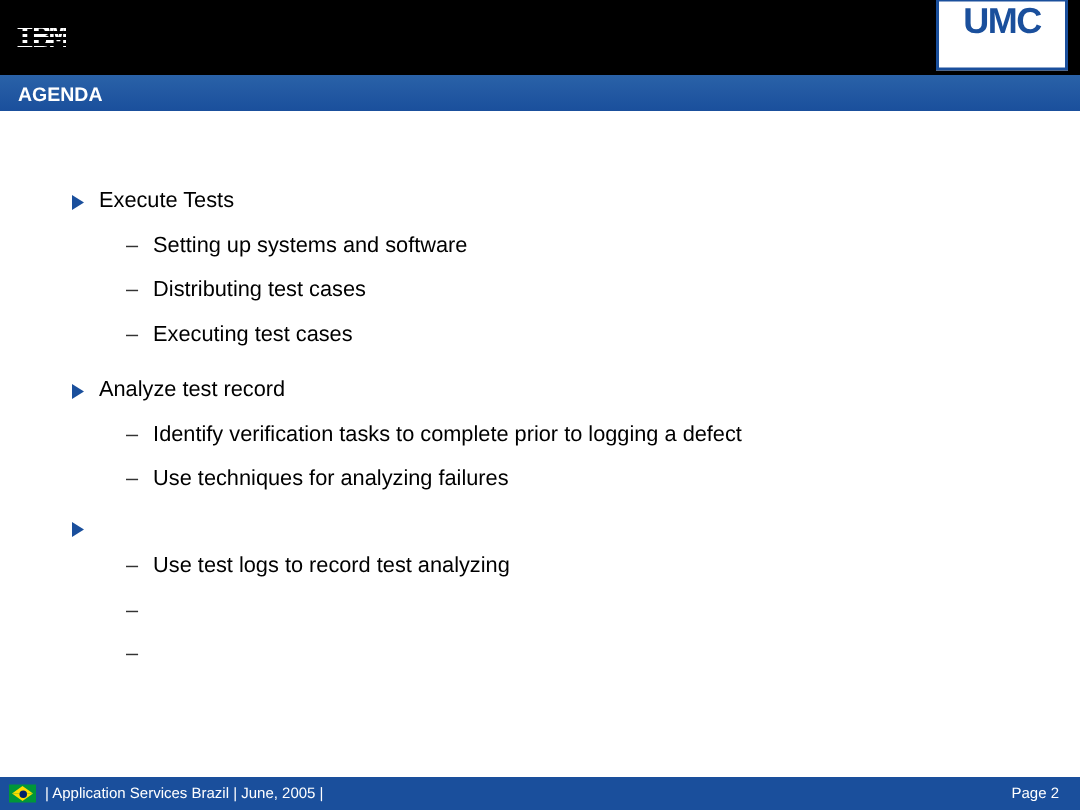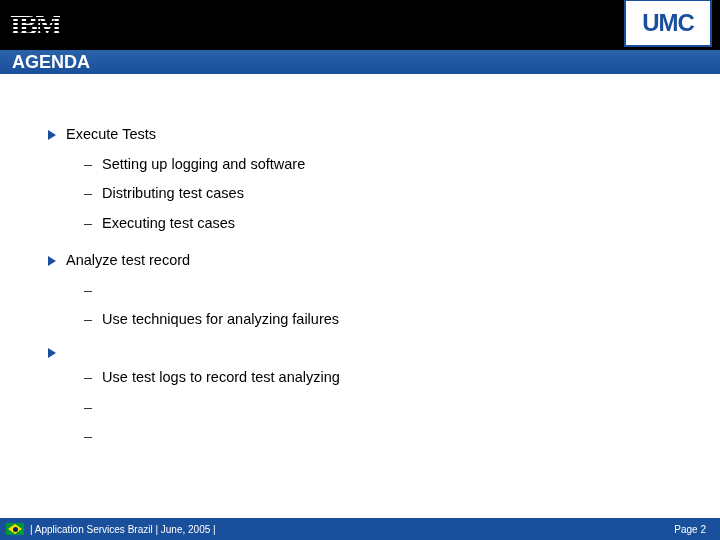--- a/index.html
+++ b/index.html
@@ -15,55 +15,55 @@
     width: 100%;
     height: 50px;
     background: #000;
     position: relative;
     display: flex;
     align-items: center;
     justify-content: space-between;
     padding: 0 12px 0 10px;
   }
   .ibm-text {
-    font-family: Liberation Serif, serif;
+    font-family: Liberation Mono, monospace;
     font-weight: 900;
-    font-size: 28px;
+    font-size: 22px;
     color: #fff;
     letter-spacing: -2px;
     background: repeating-linear-gradient(#000 0 2px, #fff 2px 4px);
     -webkit-background-clip: text;
     background-clip: text;
     -webkit-text-fill-color: transparent;
   }
   .umc-badge {
     position: absolute;
     right: 8px;
     top: -1px;
     width: 88px;
     height: 48px;
     background: #fff;
     border: 2px solid #1a4f9c;
     display: flex;
-    align-items: center;
+    align-items: flex-start;
     justify-content: center;
   }
   .umc-text {
     font-family: Arial, sans-serif;
     font-weight: 900;
     font-size: 24px;
     color: #1a4f9c;
     letter-spacing: -1px;
   }
   .title-bar {
     width: 100%;
     height: 24px;
     background: linear-gradient(#2a62a8, #1a4f9c);
     color: #fff;
-    font-size: 18px;
+    font-size: 13px;
     font-weight: bold;
     display: flex;
     align-items: center;
     padding-left: 12px;
   }
   .content {
     padding: 30px 40px 10px 48px;
     color: #000;
     font-size: 14.5px;
     line-height: 1.35;
@@ -147,41 +147,42 @@
 <div class="content">
 
   <div class="section">
     <div class="section-head">
       <span class="arrow-icon"></span>
       <span>Execute Tests</span>
     </div>
     <div class="sub-list">
       <div class="sub-item">
           <span class="dash">–</span>
-          <span>Setting up logging and software</span>
+          <span>Setting up systems and software</span>
         </div>
       <div class="sub-item">
           <span class="dash">–</span>
           <span>Distributing test cases</span>
         </div>
       <div class="sub-item">
           <span class="dash">–</span>
           <span>Executing test cases</span>
         </div>
     </div>
   </div>
 
   <div class="section">
     <div class="section-head">
       <span class="arrow-icon"></span>
       <span>Analyze test record</span>
     </div>
     <div class="sub-list">
       <div class="sub-item">
           <span class="dash">–</span>
+          <span>Identify verification tasks to complete prior to logging a defect</span>
         </div>
       <div class="sub-item">
           <span class="dash">–</span>
           <span>Use techniques for analyzing failures</span>
         </div>
     </div>
   </div>
 
   <div class="section">
     <div class="section-head">

